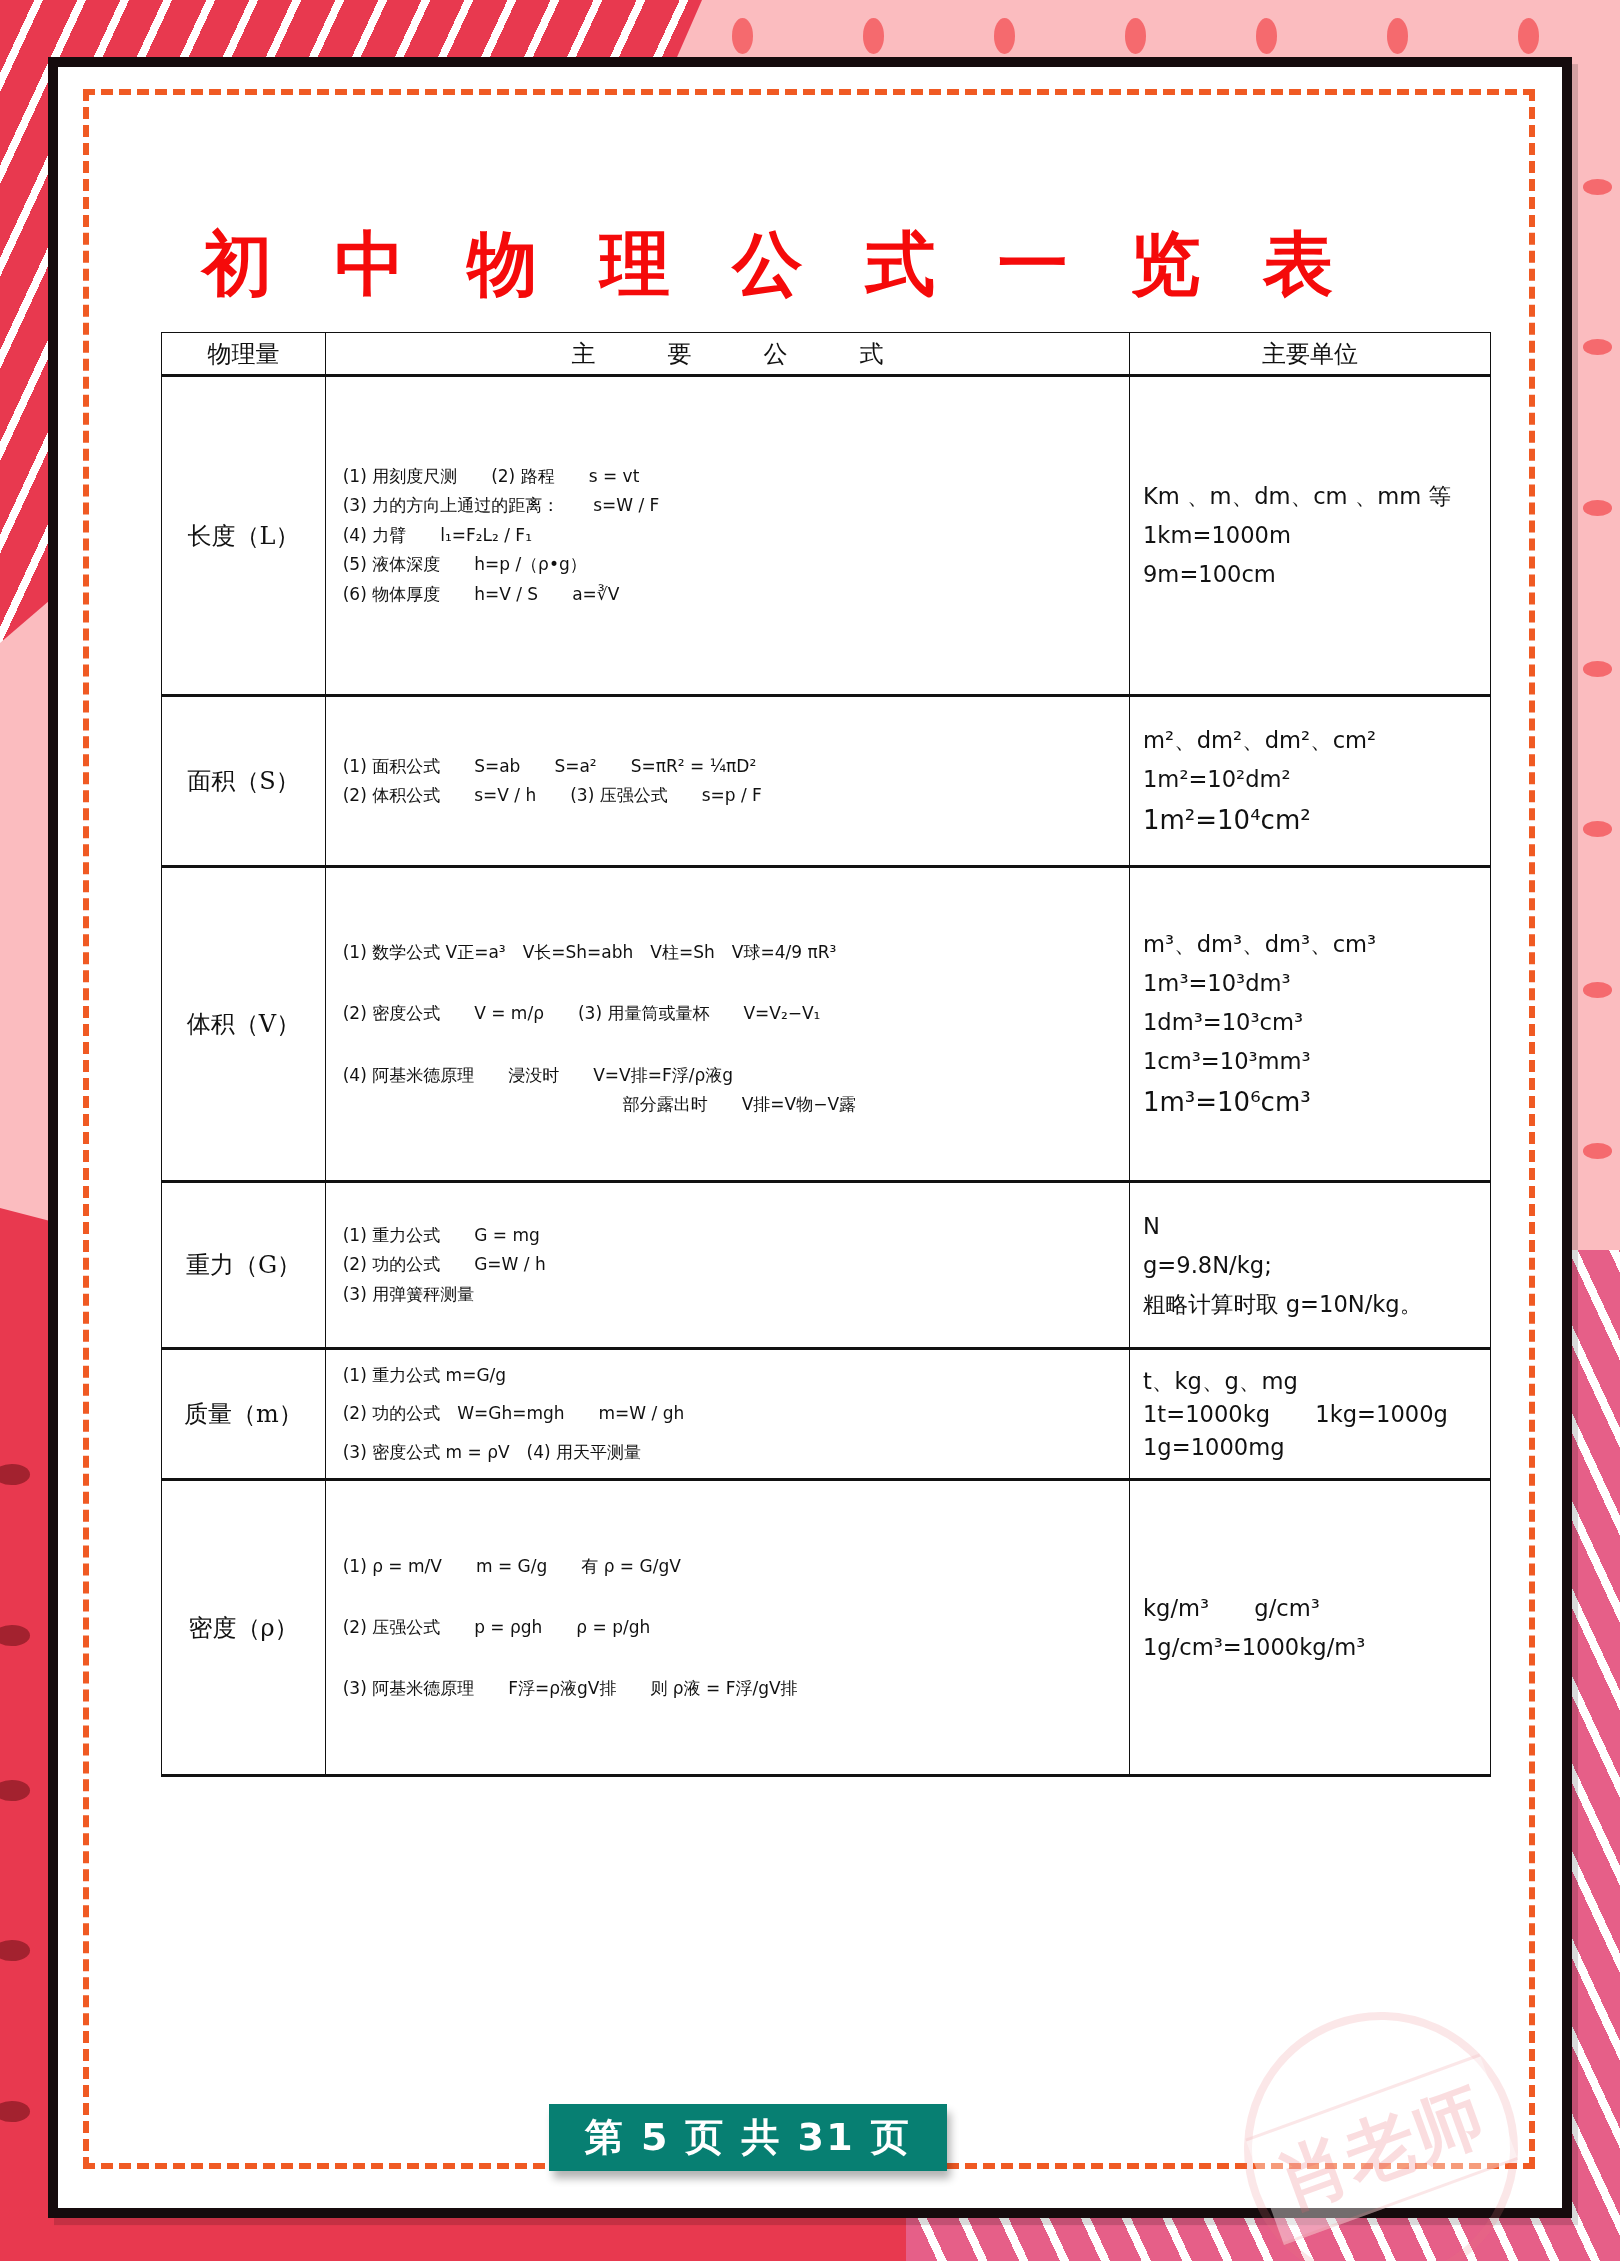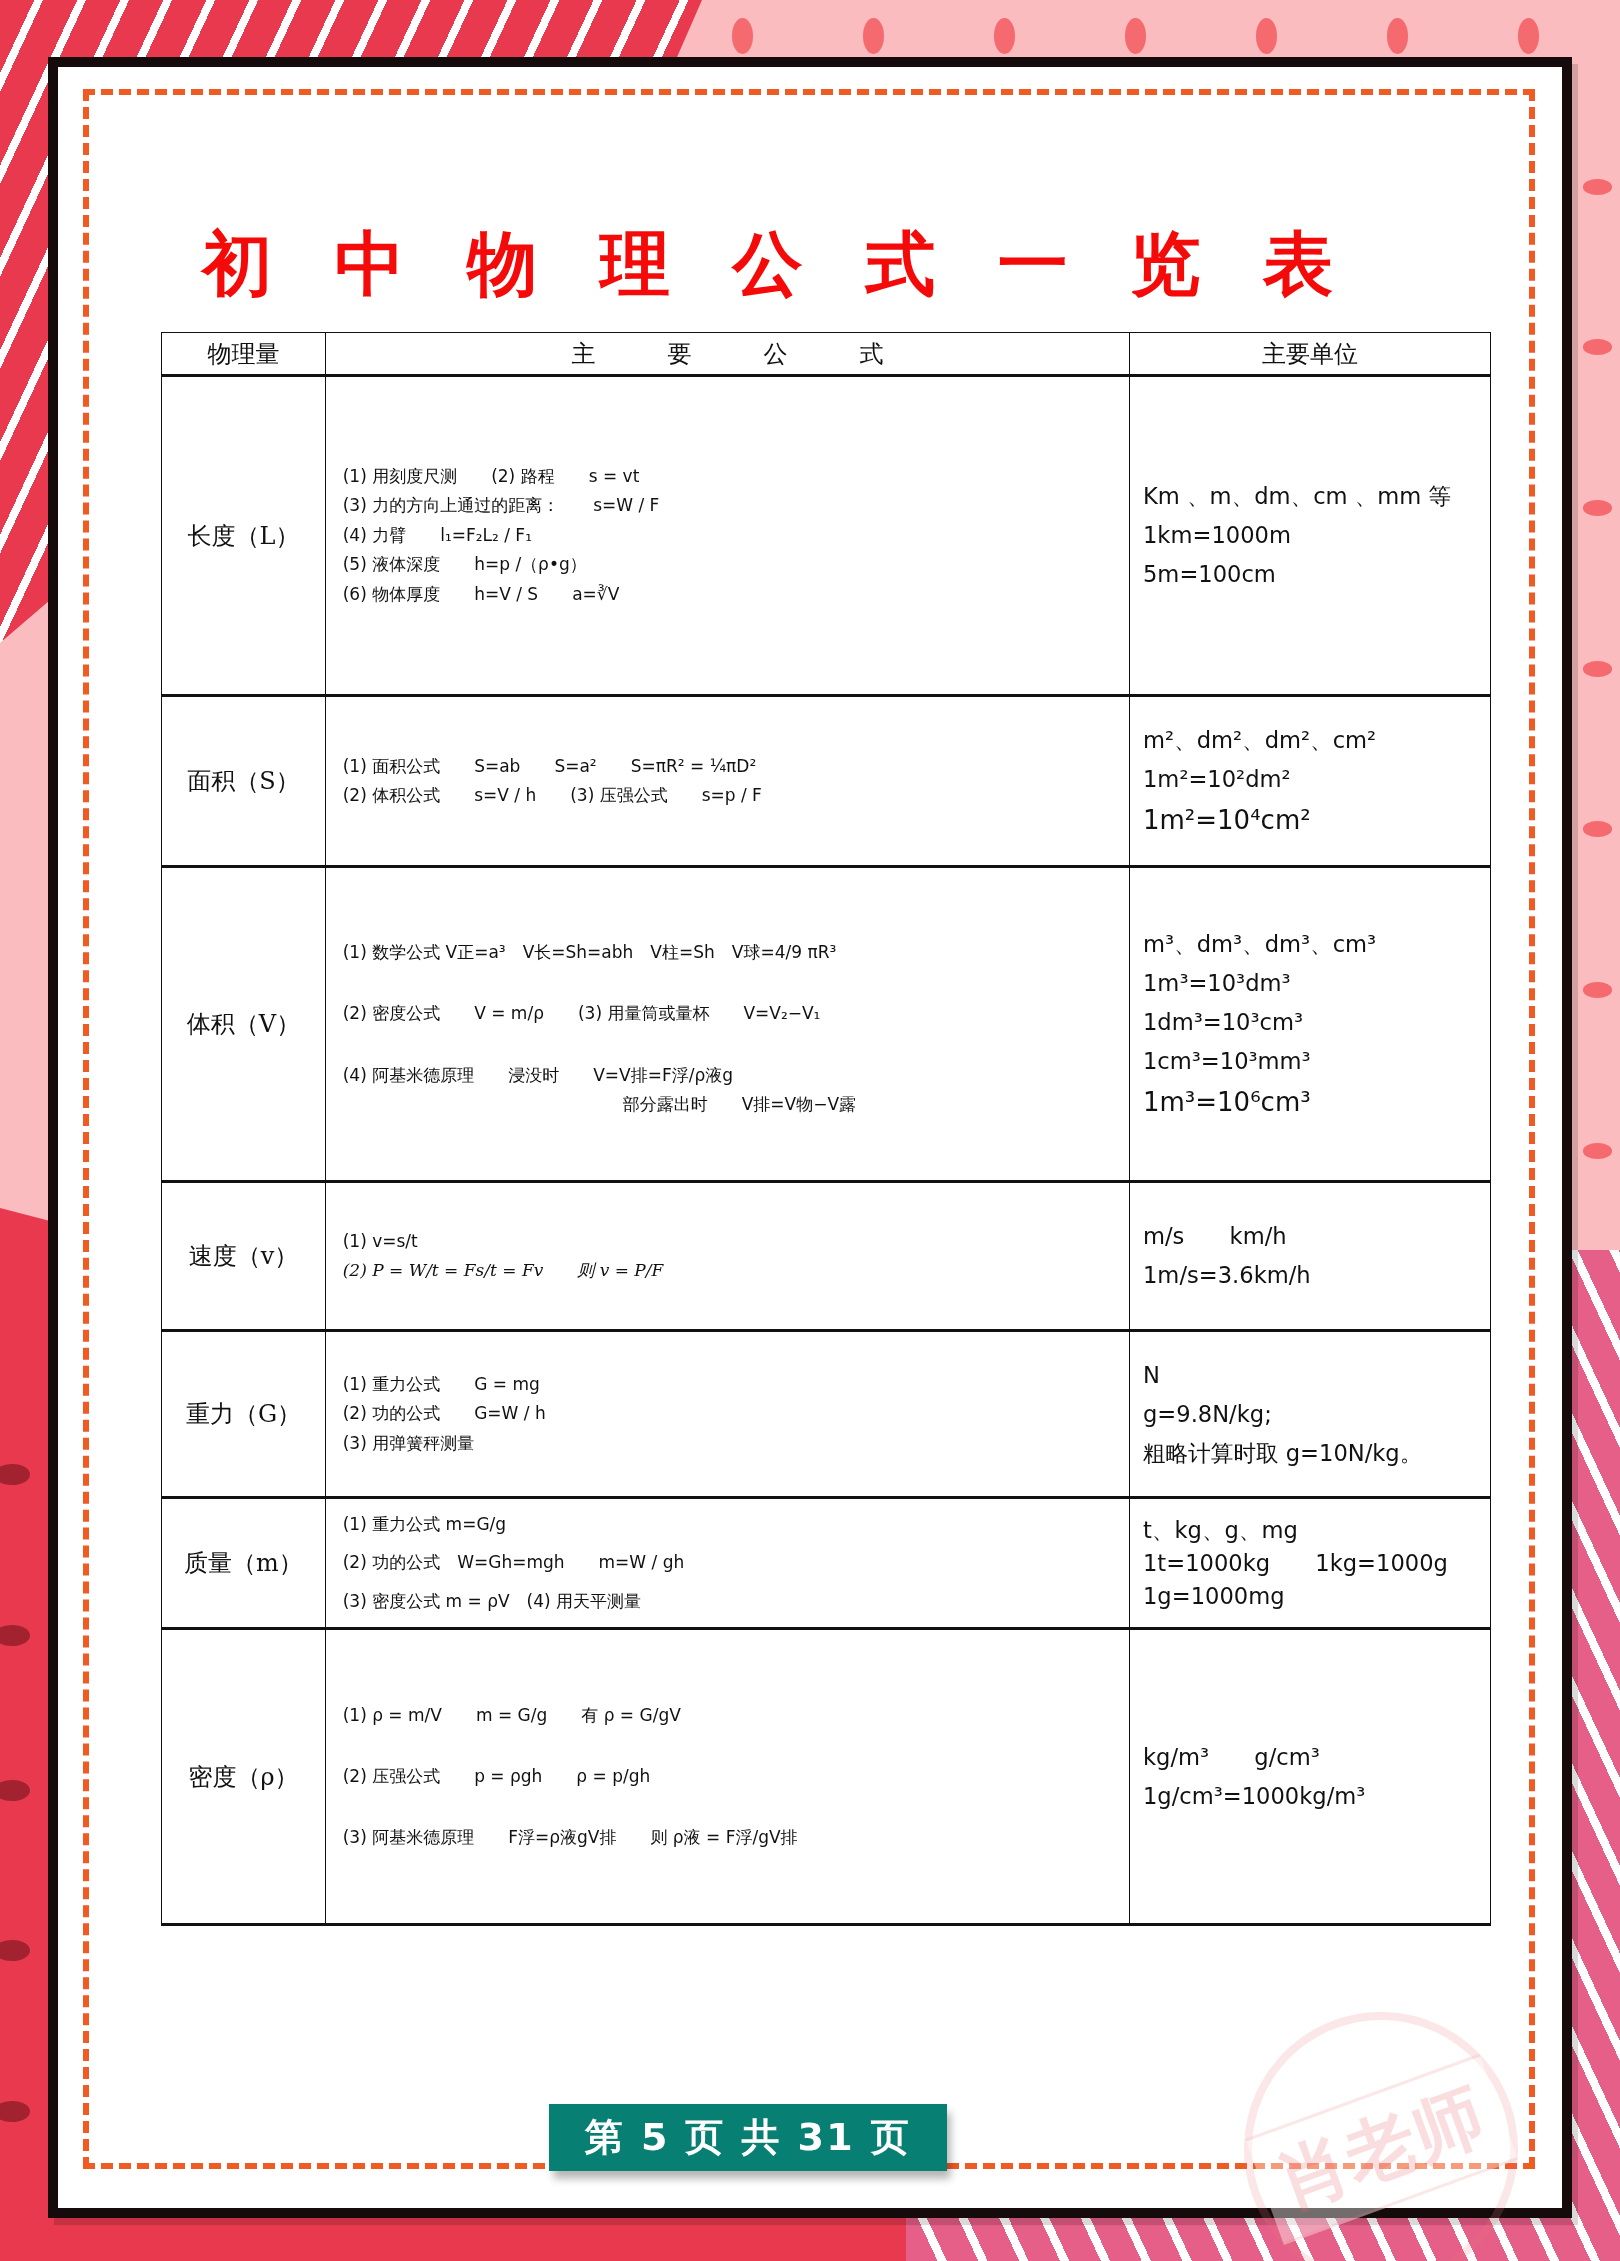--- a/index.html
+++ b/index.html
@@ -167,21 +167,21 @@
       <td class="f">
         <div class="line">(1) 用刻度尺测　　(2) 路程　　s = vt</div>
         <div class="line">(3) 力的方向上通过的距离：　　s=W / F</div>
         <div class="line">(4) 力臂　　l₁=F₂L₂ / F₁</div>
         <div class="line">(5) 液体深度　　h=p /（ρ•g）</div>
         <div class="line">(6) 物体厚度　　h=V / S　　a=∛V</div>
       </td>
       <td class="u">
         <div class="uline">Km 、m、dm、cm 、mm 等</div>
         <div class="uline">1km=1000m</div>
-        <div class="uline">5m=100cm</div>
+        <div class="uline">9m=100cm</div>
       </td>
     </tr>
 
     <tr style="height:171px;">
       <td class="q">面积（S）</td>
       <td class="f">
         <div class="line">(1) 面积公式　　S=ab　　S=a²　　S=πR² = ¼πD²</div>
         <div class="line">(2) 体积公式　　s=V / h　　(3) 压强公式　　s=p / F</div>
       </td>
       <td class="u">
@@ -202,31 +202,20 @@
       <td class="u">
         <div class="uline">m³、dm³、dm³、cm³</div>
         <div class="uline">1m³=10³dm³</div>
         <div class="uline">1dm³=10³cm³</div>
         <div class="uline">1cm³=10³mm³</div>
         <div class="uline big">1m³=10⁶cm³</div>
       </td>
     </tr>
 
 
-    <tr style="height:149px;">
-      <td class="q">速度（v）</td>
-      <td class="f">
-        <div class="line">(1) v=s/t</div>
-        <div class="line math">(2) P = W/t = Fs/t = Fv　　则 v = P/F</div>
-      </td>
-      <td class="u">
-        <div class="uline">m/s　　km/h</div>
-        <div class="uline">1m/s=3.6km/h</div>
-      </td>
-    </tr>
 
     <tr style="height:167px;">
       <td class="q">重力（G）</td>
       <td class="f">
         <div class="line">(1) 重力公式　　G = mg</div>
         <div class="line">(2) 功的公式　　G=W / h</div>
         <div class="line">(3) 用弹簧秤测量</div>
       </td>
       <td class="u">
         <div class="uline">N</div>

